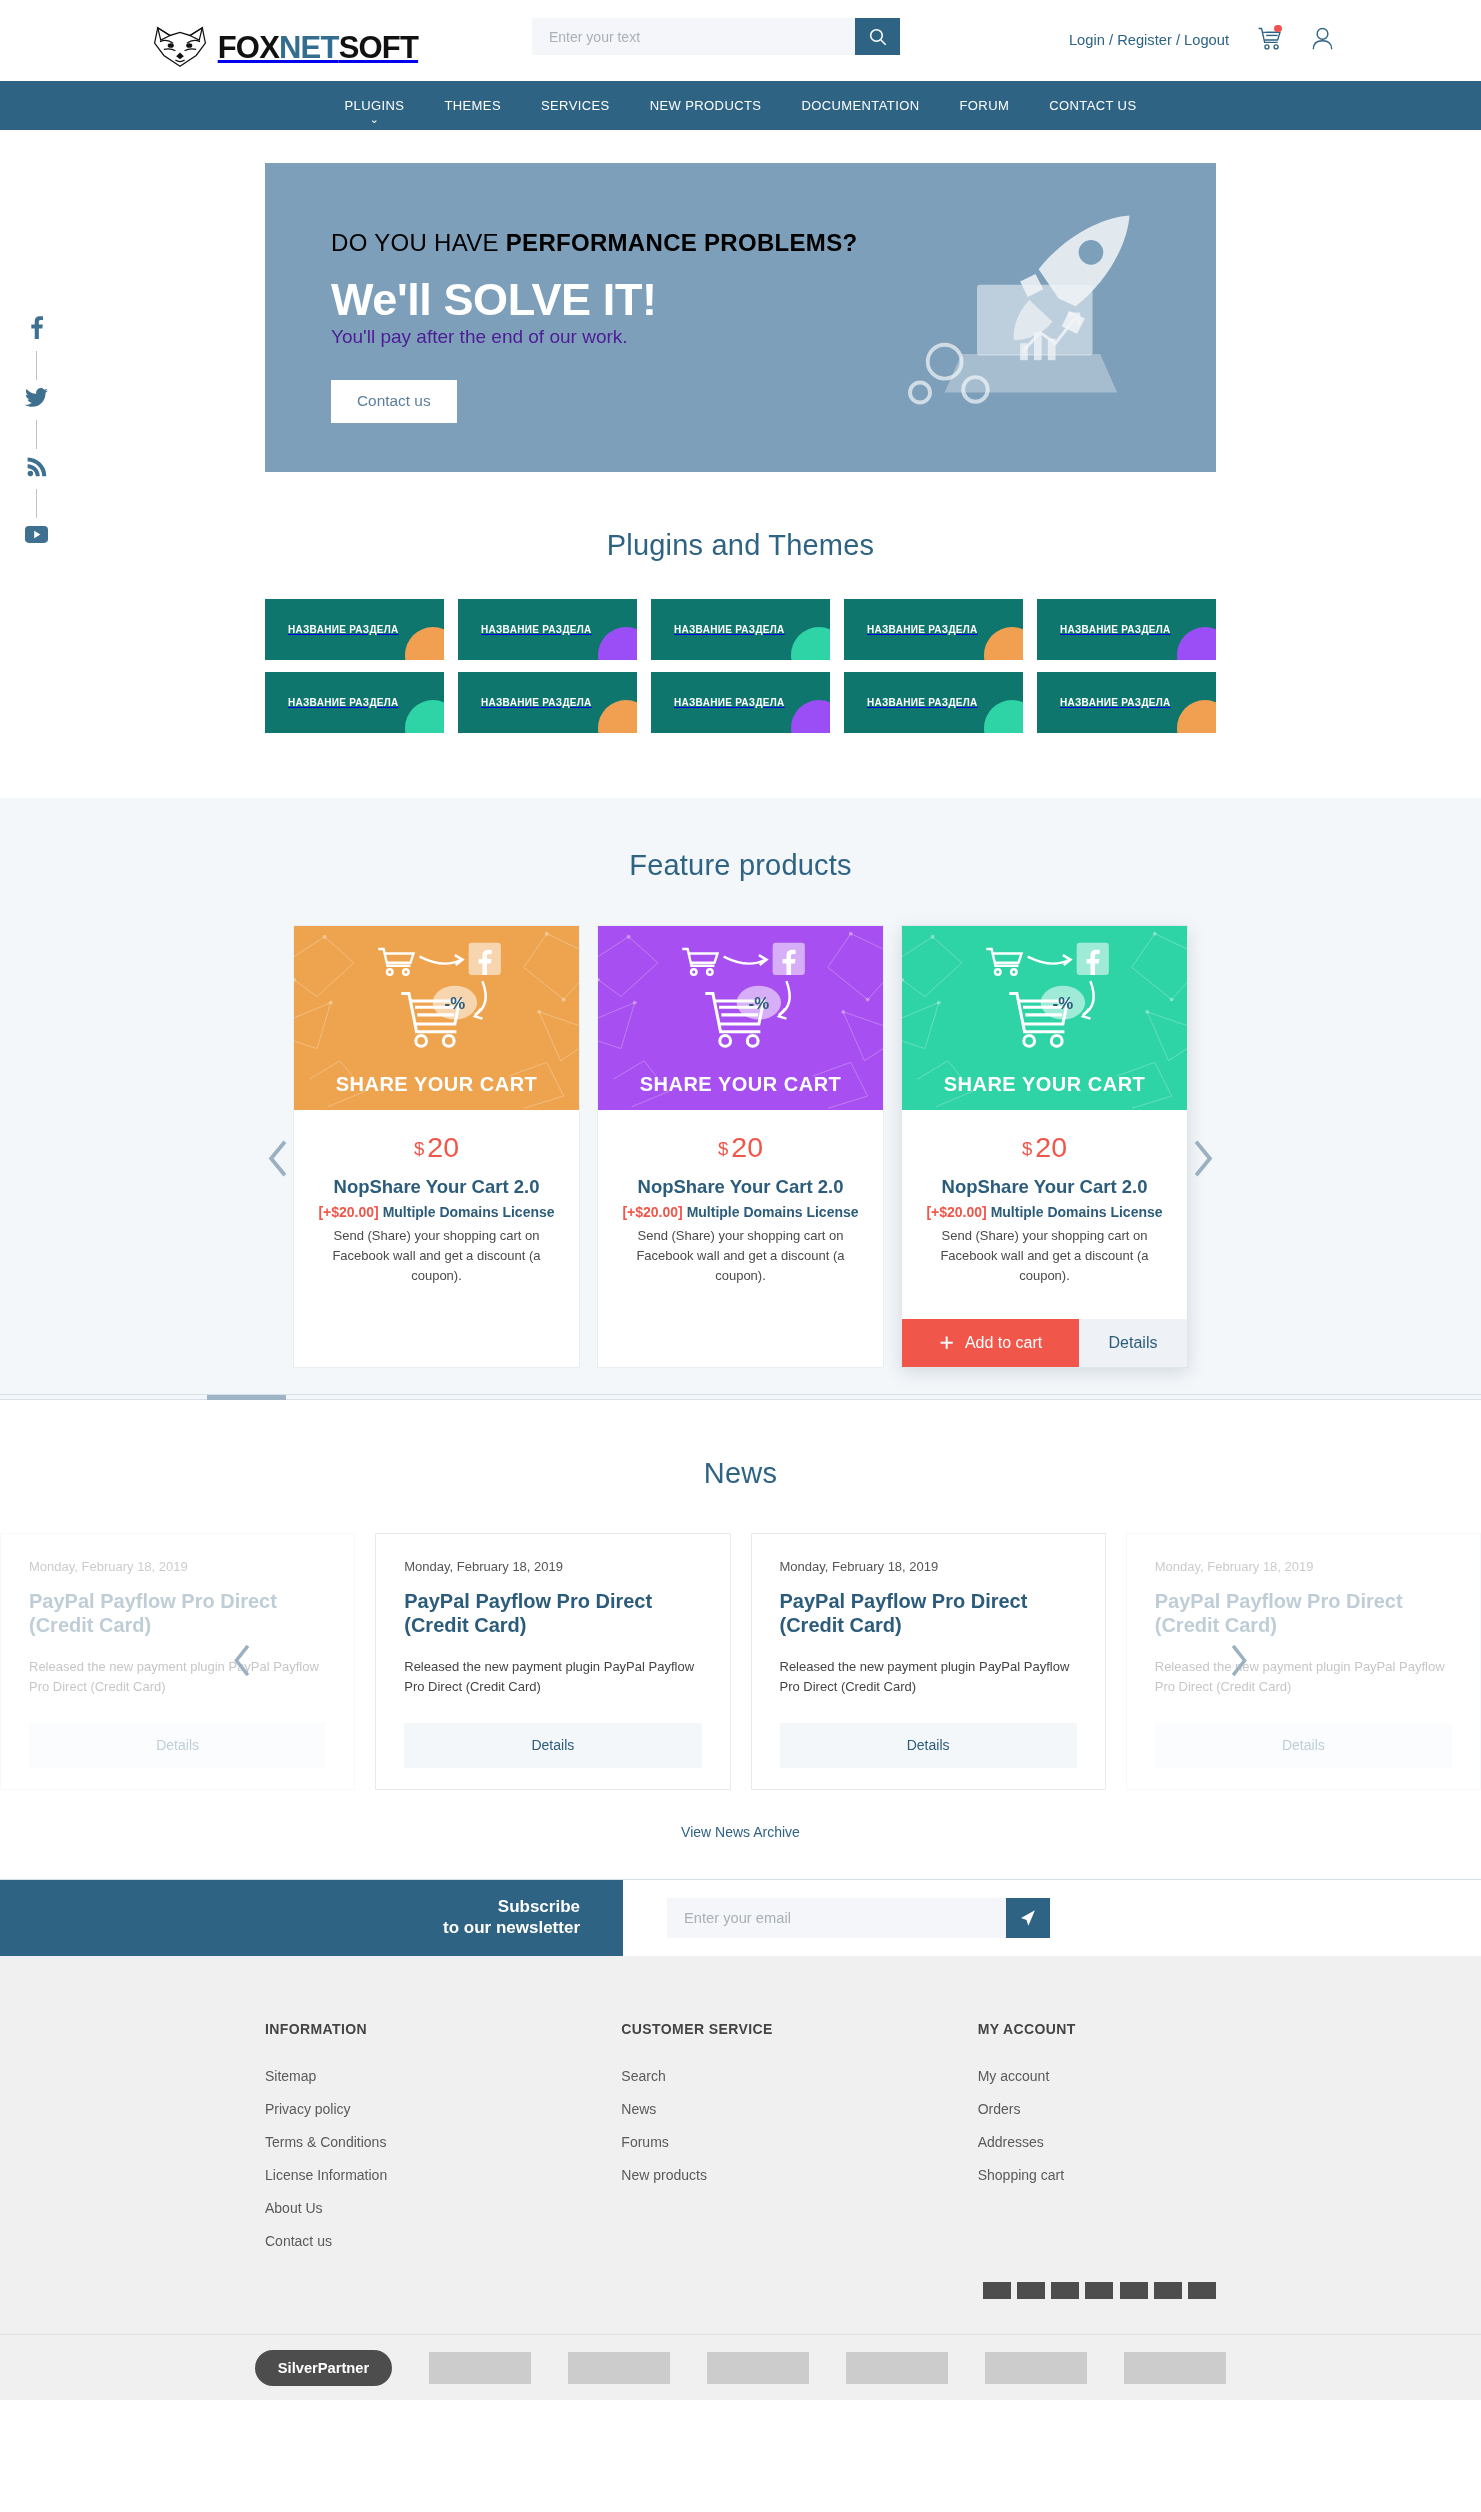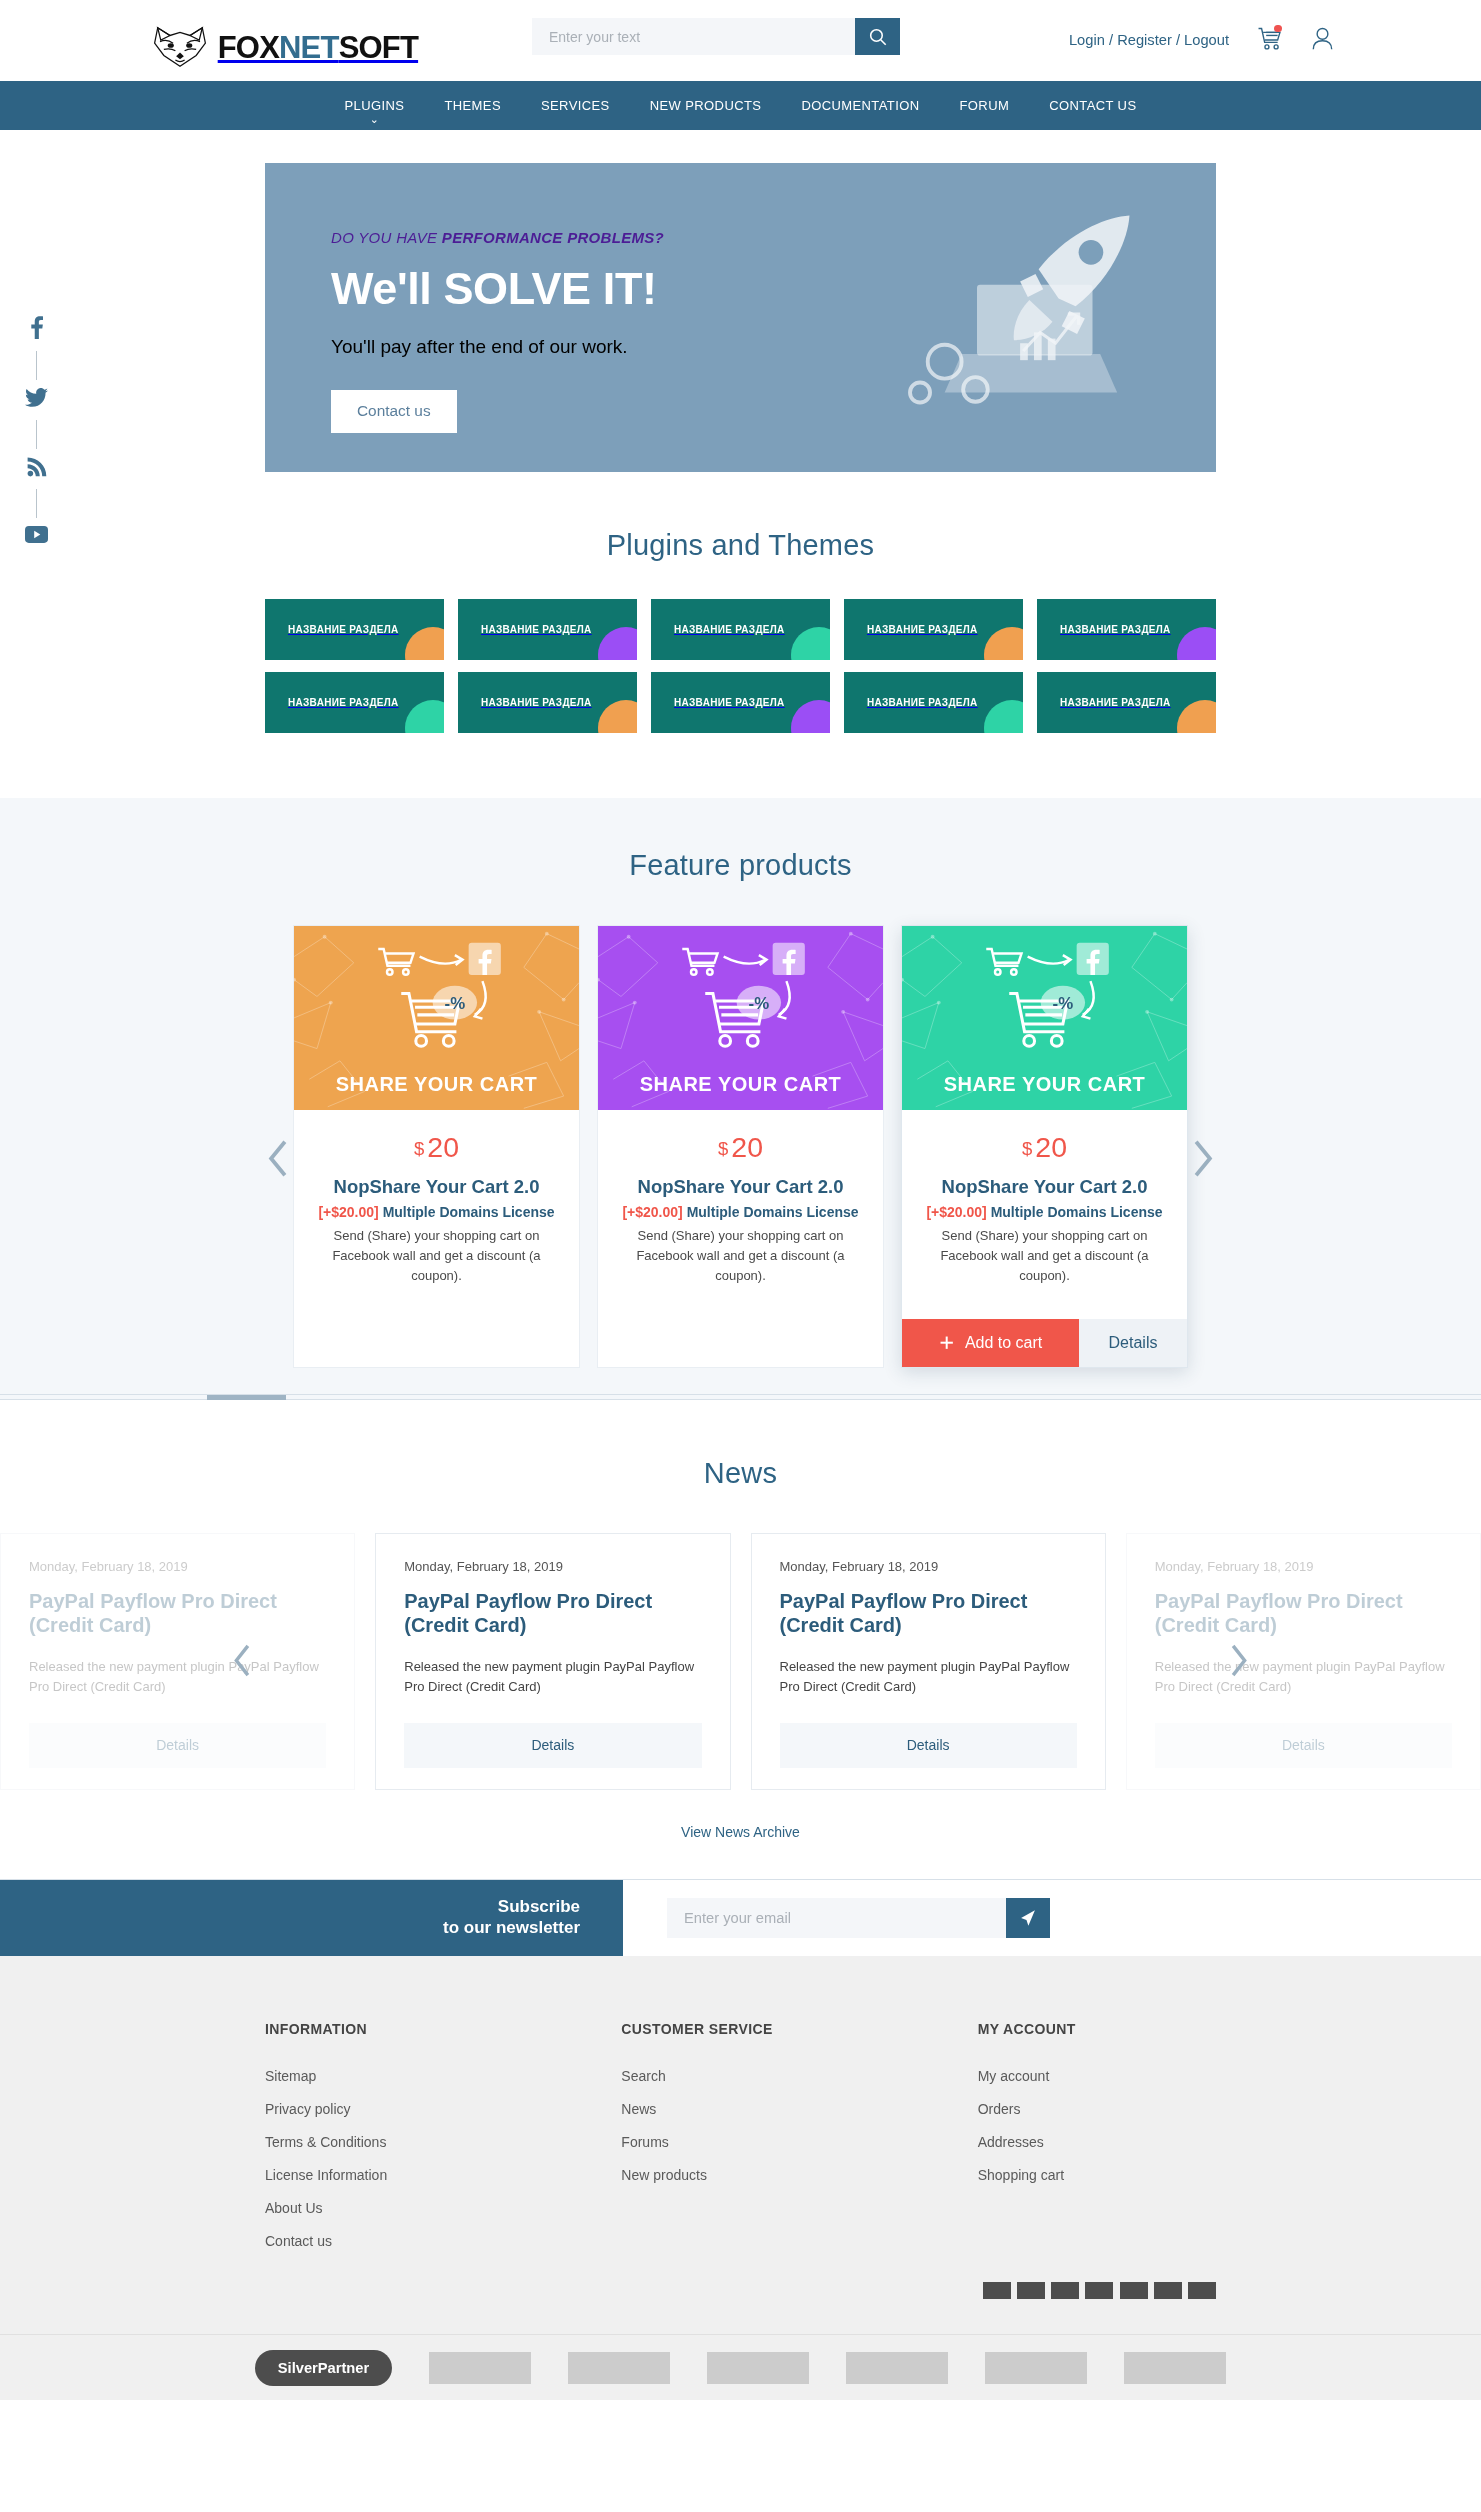--- a/index.html
+++ b/index.html
@@ -112,28 +112,28 @@
   
   .hero-zone { background: #fff; padding-top: 33px; }
   .hero {
     width: 951px; height: 309px;
     margin: 0 auto;
     background: #7d9fba;
     position: relative; overflow: hidden;
   }
   .hero-copy { position: absolute; left: 66px; top: 66px; }
   .hero-kicker {
-    color: #4c1d95; font-size: 15px; letter-spacing: 0.3px; font-style: italic;
+    color: #000000; font-size: 24px; letter-spacing: 0.3px;
   }
   .hero-kicker b { font-weight: bold; }
   .hero-title {
     color: #fff; font-size: 45px; font-weight: bold;
     margin-top: 17px; letter-spacing: -0.4px;
   }
-  .hero-sub { color: #000000; font-size: 19px; margin-top: 21px; }
+  .hero-sub { color: #4c1d95; font-size: 19px; margin-top: 0; }
   .hero-btn {
     display: inline-block; margin-top: 32px;
     background: #fff; color: #5b7f9c;
     border: none;
     padding: 12.3px 26px; font-size: 15.4px;
     font-family: "Liberation Sans", sans-serif;
     cursor: pointer;
   }
   .hero-art {
     position: absolute; right: 31px; top: 37px;

